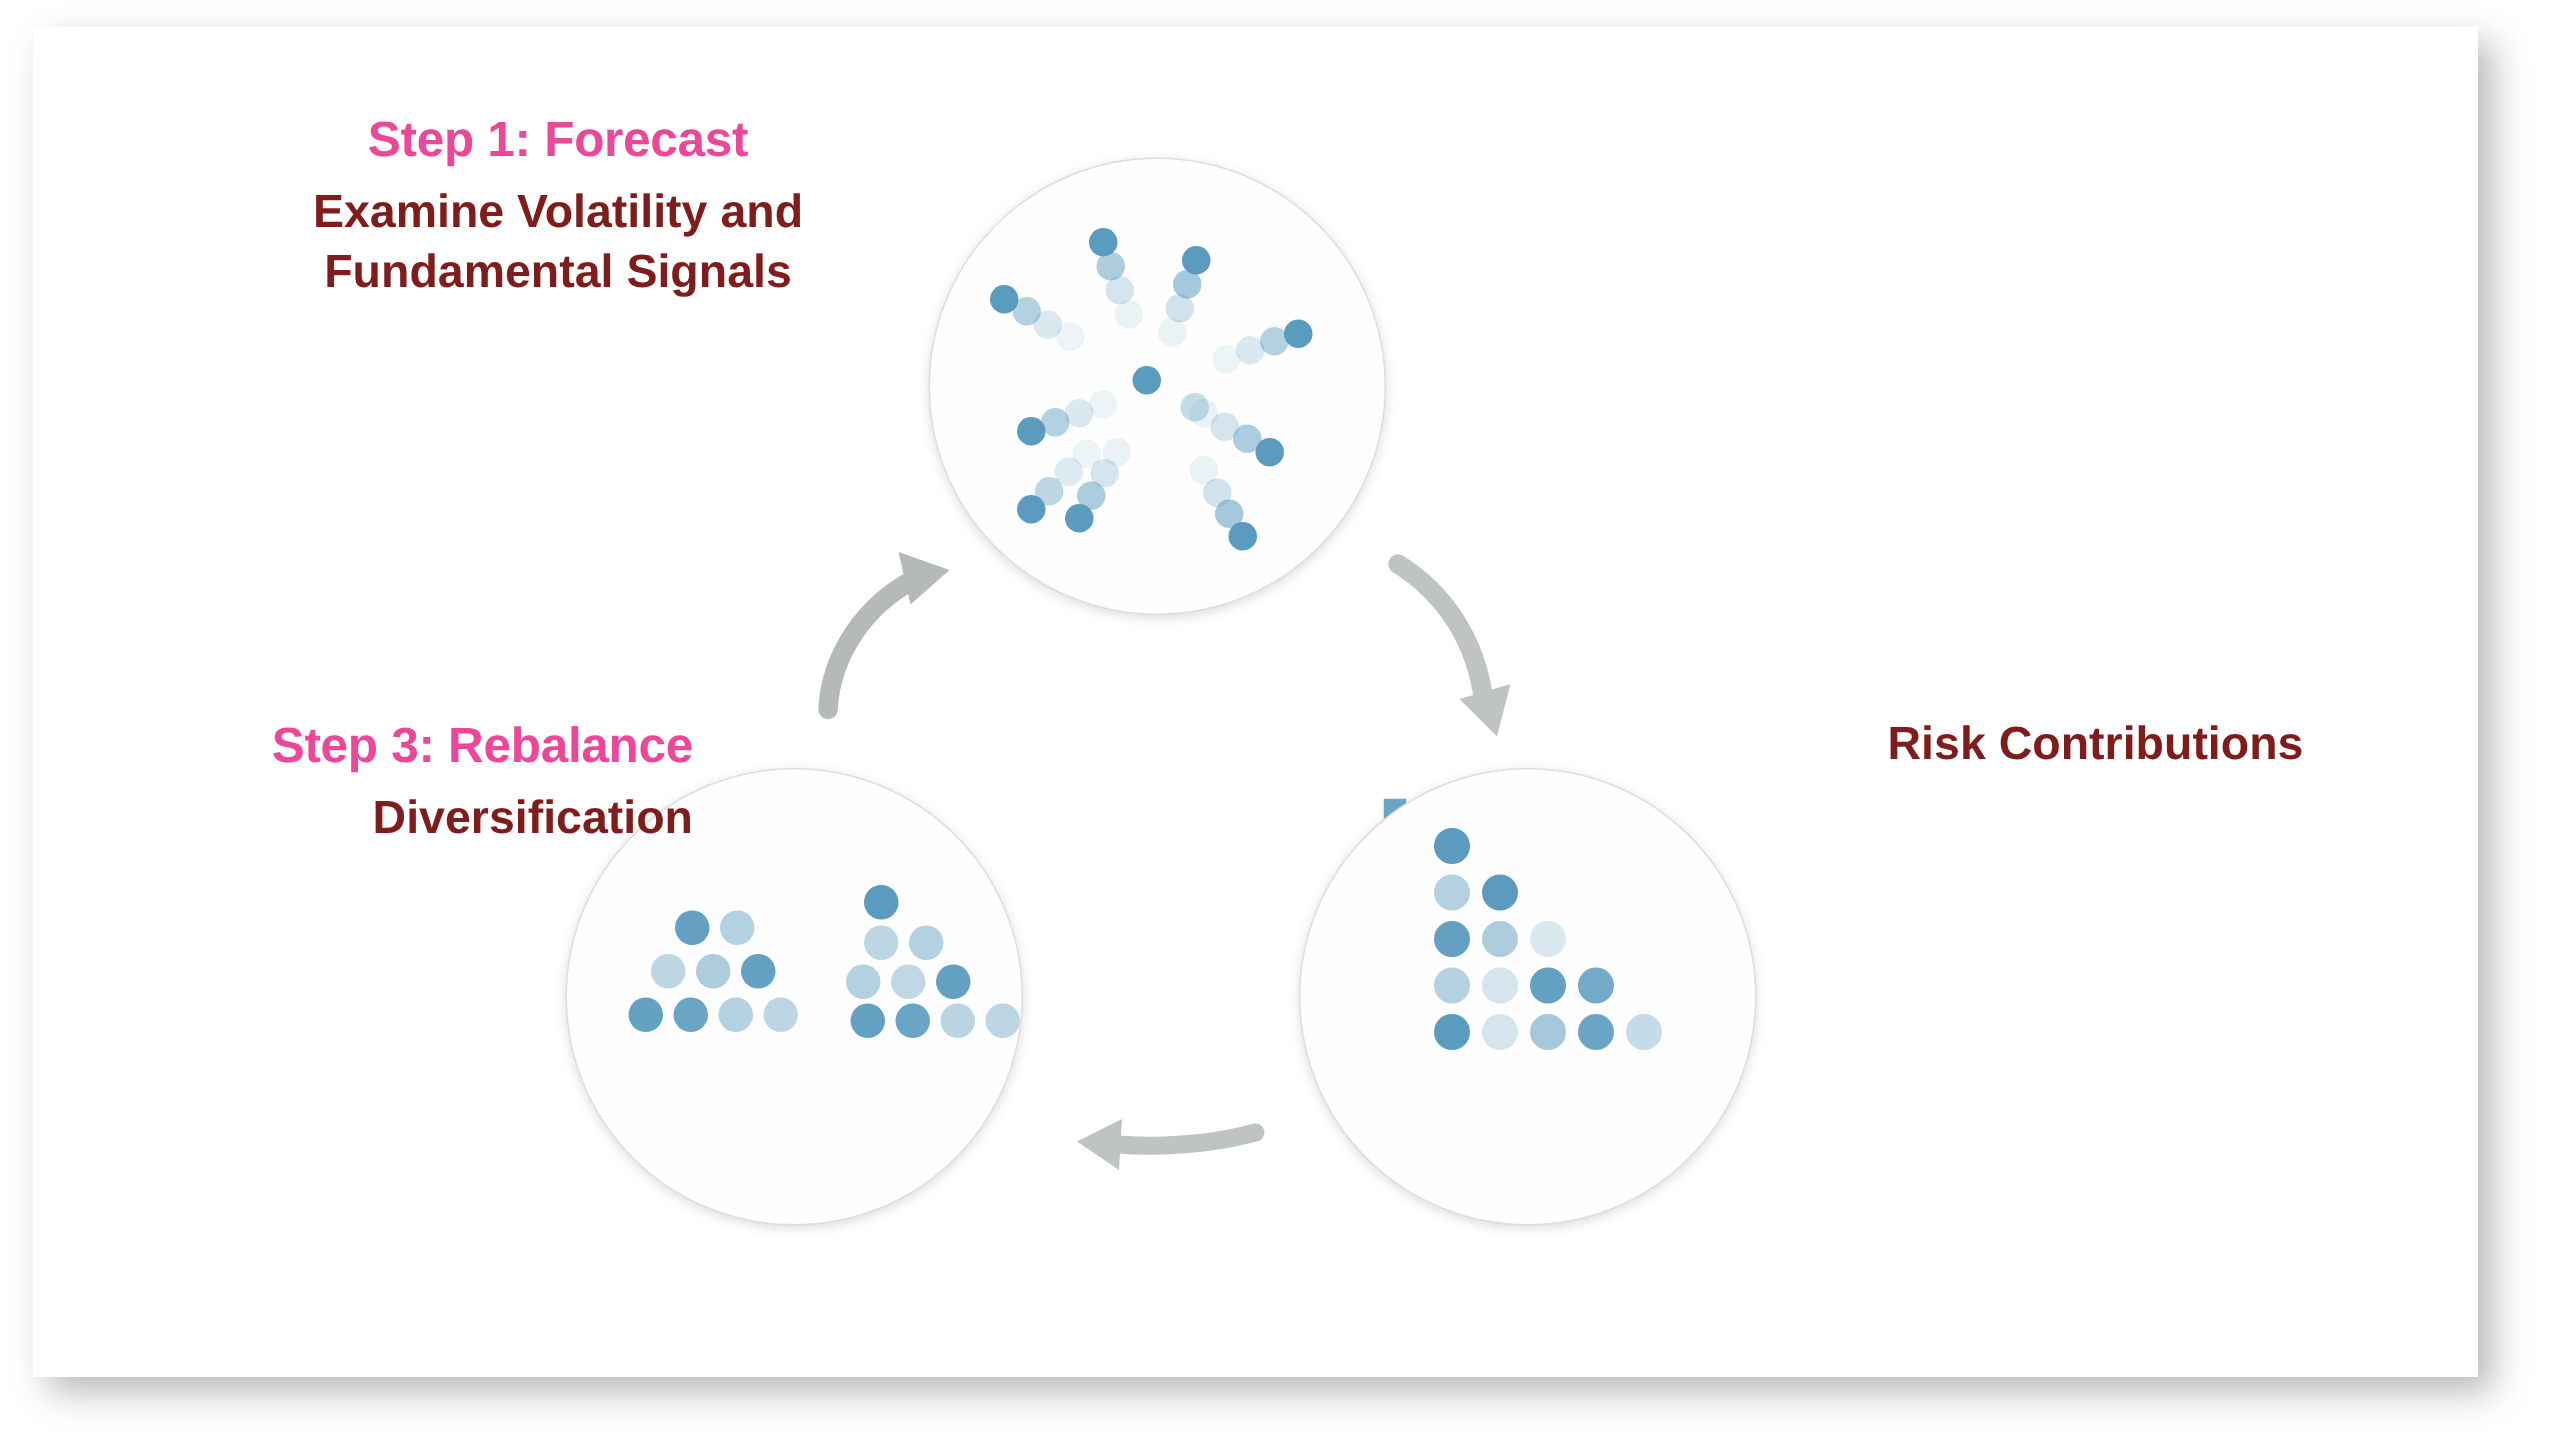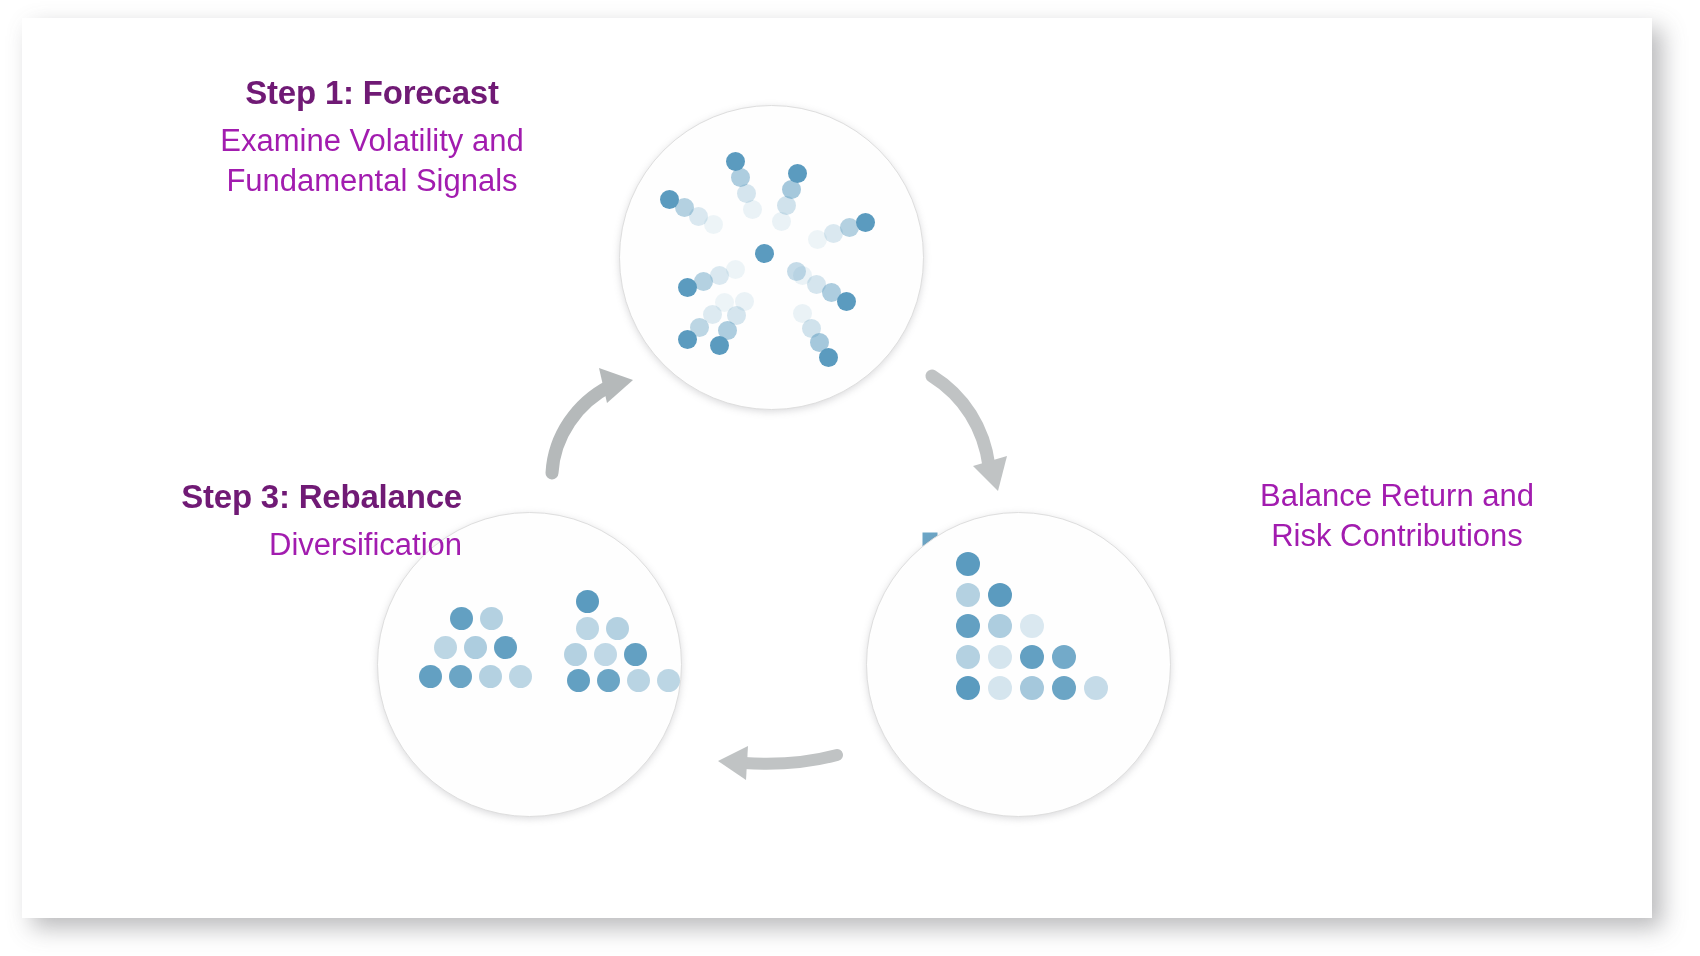--- a/index.html
+++ b/index.html
@@ -49,27 +49,27 @@
   
   .step-text {
     position: absolute;
     color: #56636a;
     line-height: 1.30;
   }
   .step-title {
     font-size: 33px;
     font-weight: bold;
     letter-spacing: -0.2px;
-    color: #701a75;
+    color: #ec4899;
     white-space: nowrap;
   }
   .step-desc {
     font-size: 31px;
-    font-weight: normal;
-    color: #a21caf;
+    font-weight: bold;
+    color: #7f1d1d;
   }
 
   #text-forecast  { left: 60px;  top: 44px;  width: 560px; text-align: center; }
   #text-optimize  { left: 1140px; top: 448px; width: 450px; text-align: center; }
   #text-rebalance { left: 10px;  top: 448px; width: 420px; text-align: right; }
 
   #text-optimize  { text-align: center; }
 
   .step-title-line { margin: 0 0 6px 0; }
   .step-desc-line  { margin: 0; }
@@ -211,21 +211,20 @@
 
   <svg id="overlay-top" style="position:absolute;left:0;top:0;width:1610px;height:880px;pointer-events:none;" viewBox="0 0 1610 880"></svg>
 
   <div id="text-forecast" class="step-text">
     <div class="step-title step-title-line">Step 1: Forecast</div>
     <div class="step-desc step-desc-line">Examine Volatility and</div>
     <div class="step-desc step-desc-line">Fundamental Signals</div>
   </div>
 
   <div id="text-optimize" class="step-text">
-    <div class="step-desc step-desc-line">Balance Return and</div>
     <div class="step-desc step-desc-line">Risk Contributions</div>
   </div>
 
   <div id="text-rebalance" class="step-text">
     <div class="step-title step-title-line">Step 3: Rebalance</div>
     <div class="step-desc step-desc-line">Diversification</div>
   </div>
 
 </div>
 </div>

